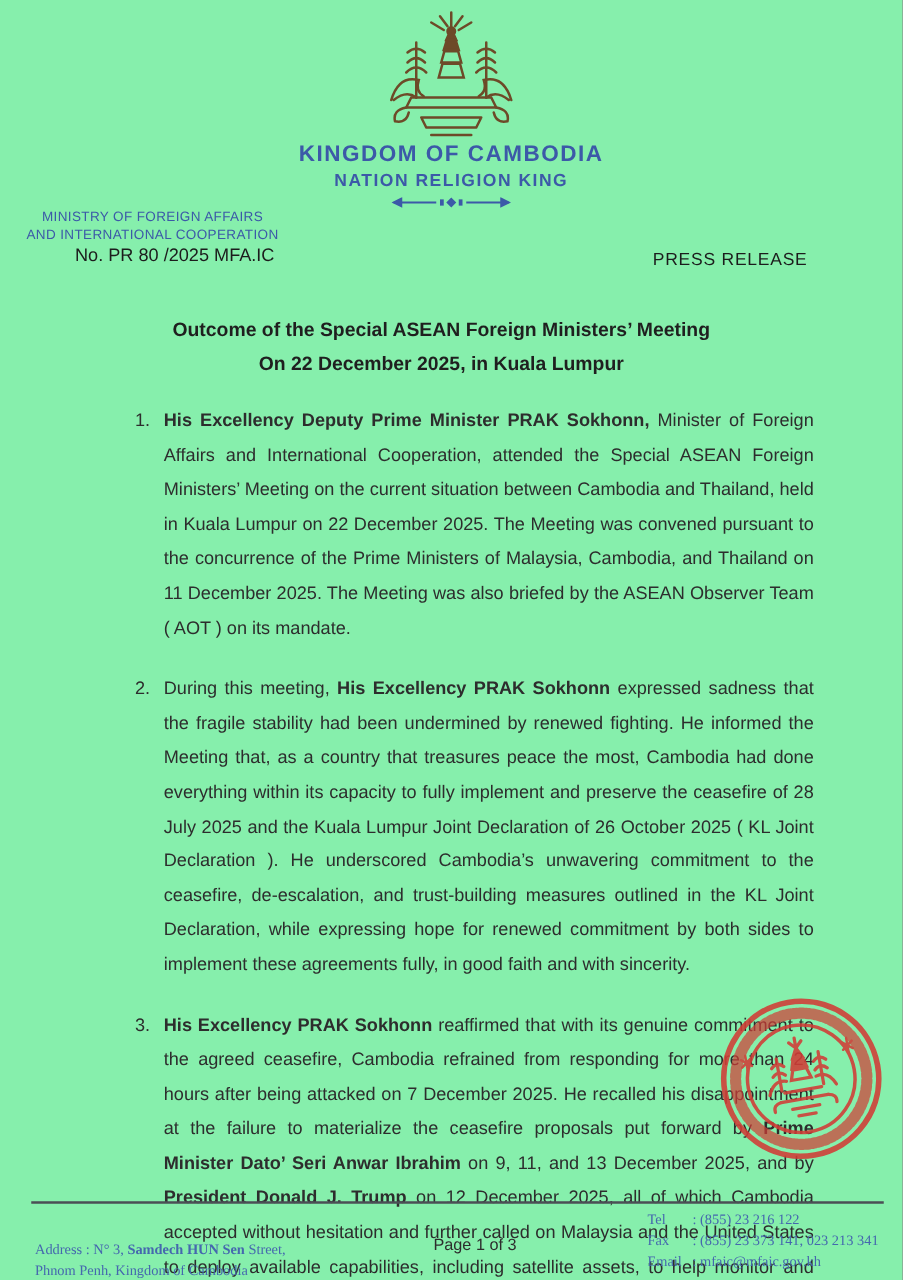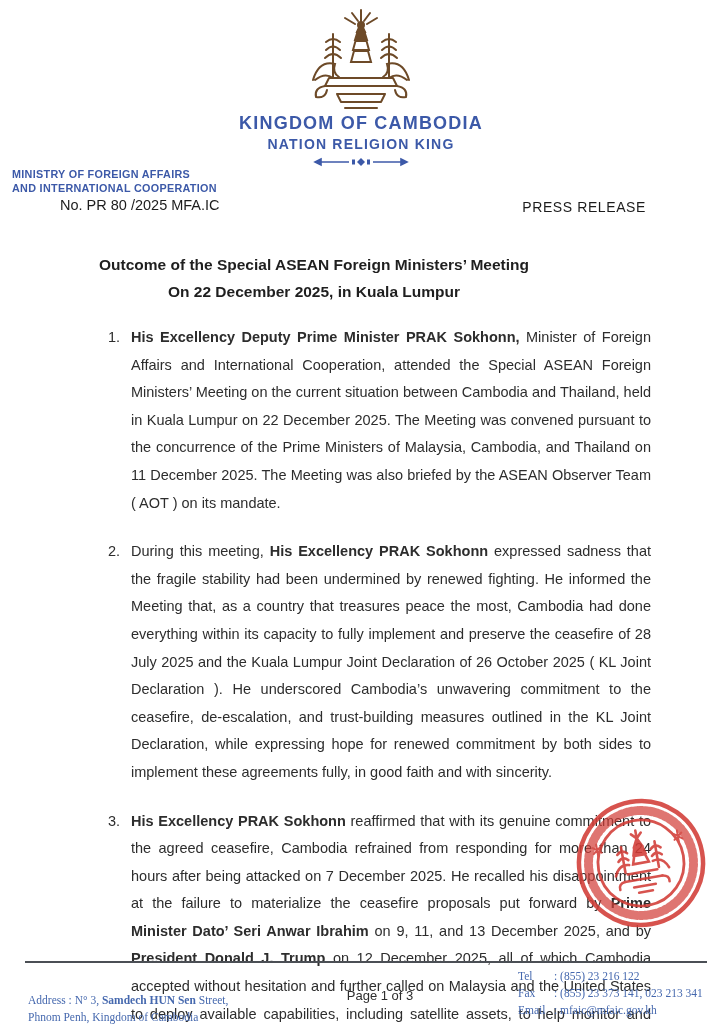--- a/index.html
+++ b/index.html
@@ -5,35 +5,35 @@
   :root{
     --blue:#3c59a8;
     --footer-blue:#4568ae;
     --ink:#2d2d2d;
     --brown:#6d4a28;
     --red:#d23c36;
   }
   html,body{margin:0;padding:0;background:#888;}
   .page{
     position:relative;width:722px;height:1024px;margin:0 auto;
-    background:#ffffff;overflow:hidden;
+    background:#86efac;overflow:hidden;
     font-family:"Liberation Sans",sans-serif;color:var(--ink);
   }
   .crest{position:absolute;left:281px;top:8px;width:160px;height:106px;}
   .kingdom{position:absolute;left:0;top:113px;width:722px;text-align:center;
     color:var(--blue);font-weight:bold;font-size:18px;letter-spacing:1.2px;}
   .motto{position:absolute;left:0;top:136px;width:722px;text-align:center;
     color:var(--blue);font-weight:bold;font-size:14px;letter-spacing:1.2px;}
   .ornament{position:absolute;left:0;top:156px;width:722px;display:flex;justify-content:center;}
-  .ministry{position:absolute;left:12px;top:167px;width:220px;
-    color:var(--blue);font-weight:bold;font-size:10.8px;line-height:14px;letter-spacing:.3px;}
+  .ministry{position:absolute;left:12px;top:167px;width:220px;text-align:center;
+    color:var(--blue);font-weight:normal;font-size:10.8px;line-height:14px;letter-spacing:.3px;}
   .doc-number{position:absolute;left:60px;top:197px;font-size:14.5px;color:#1c1c1c;}
   .doc-type{position:absolute;right:76px;top:199px;font-size:14px;color:#1c1c1c;letter-spacing:.6px;}
   .title{position:absolute;left:0;top:251px;width:628px;text-align:center;
-    font-weight:bold;font-size:15.5px;line-height:27px;color:#1f1f1f;}
+    font-weight:bold;font-size:15.5px;line-height:27px;color:#1f1f1f;padding-left:39px;}
   .body{position:absolute;left:95px;top:324px;width:556px;font-size:14.5px;line-height:27.6px;}
   .para{position:relative;padding-left:36px;text-align:justify;margin-bottom:21px;}
   .para-num{position:absolute;left:13px;top:0;}
   .b{font-weight:bold;}
   .stamp{position:absolute;left:574px;top:796px;width:134px;height:134px;opacity:.88;pointer-events:none;}
   .footer-rule{position:absolute;left:25px;top:961px;width:682px;height:2px;background:#4b4f55;}
   .footer-address{position:absolute;left:28px;top:972px;
     font-family:"Liberation Serif",serif;font-size:11.5px;line-height:17px;color:var(--footer-blue);margin-top:20px;}
   .footer-page{position:absolute;left:0;top:988px;width:722px;text-align:center;font-size:13px;color:#2d2d2d;margin-left:19px;}
   .footer-contact{position:absolute;left:518px;top:968px;

